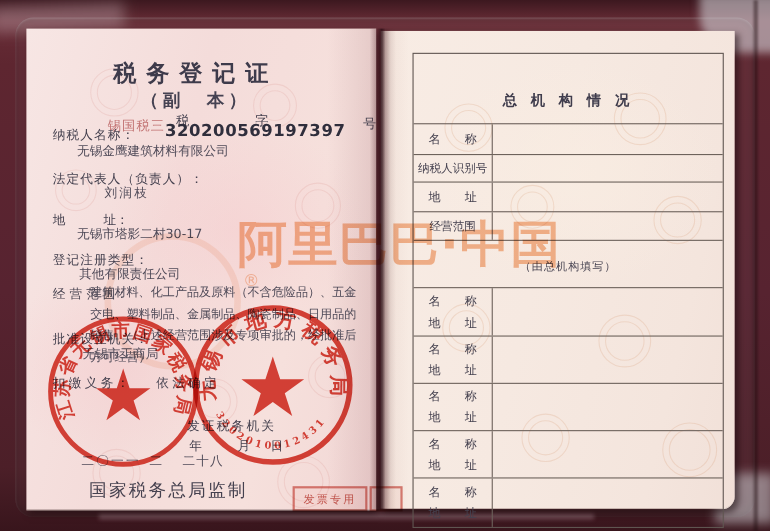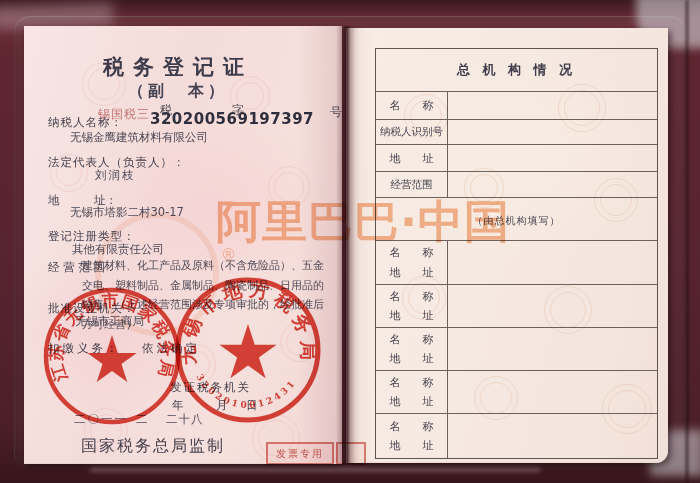--- a/index.html
+++ b/index.html
@@ -51,21 +51,21 @@
   .lp-footer{position:absolute;left:0;right:60px;top:410px;text-align:center;font-size:16px;letter-spacing:2px;color:#45414f;z-index:5;}
   
   .stamp{position:absolute;z-index:20;opacity:.86;mix-blend-mode:multiply;}
   .stamp text{font-family:"DejaVu Serif","Liberation Serif",serif;font-weight:bold;}
   .mini-stamp{position:absolute;z-index:25;border:2px solid rgba(198,62,50,0.62);color:rgba(190,58,48,0.78);
     display:flex;align-items:center;justify-content:center;font-size:10px;letter-spacing:2px;
     filter:blur(0.4px);mix-blend-mode:multiply;background:rgba(230,120,100,0.06);}
   
   .tbl{position:absolute;left:29px;top:20px;width:281px;z-index:5;border:1.5px solid #5f5550;color:#45414f;}
   .trow{display:flex;border-top:1px solid #6d625b;}
-  .trow:first-child{border-top:none;}
+  .trow:first-child{border-top:none;margin-top:21px;}
   .thead{flex-direction:column;align-items:center;justify-content:center;}
   .th-title{font-size:13px;font-weight:bold;letter-spacing:4px;color:#3f3c4c;}
   .th-sub{font-size:10px;letter-spacing:1px;margin-top:3px;color:#484452;}
   .tl{width:71px;border-right:1px solid #6d625b;display:flex;align-items:center;justify-content:center;font-size:11px;}
   .tl.small{font-size:10.5px;}
   .tl.pair{flex-direction:column;justify-content:space-evenly;}
   .tv{flex:1;font-size:11px;padding:2px 6px;}
   
   .watermark{position:absolute;left:0;top:0;width:700px;height:483px;z-index:40;pointer-events:none;
     mix-blend-mode:multiply;opacity:.55;}

